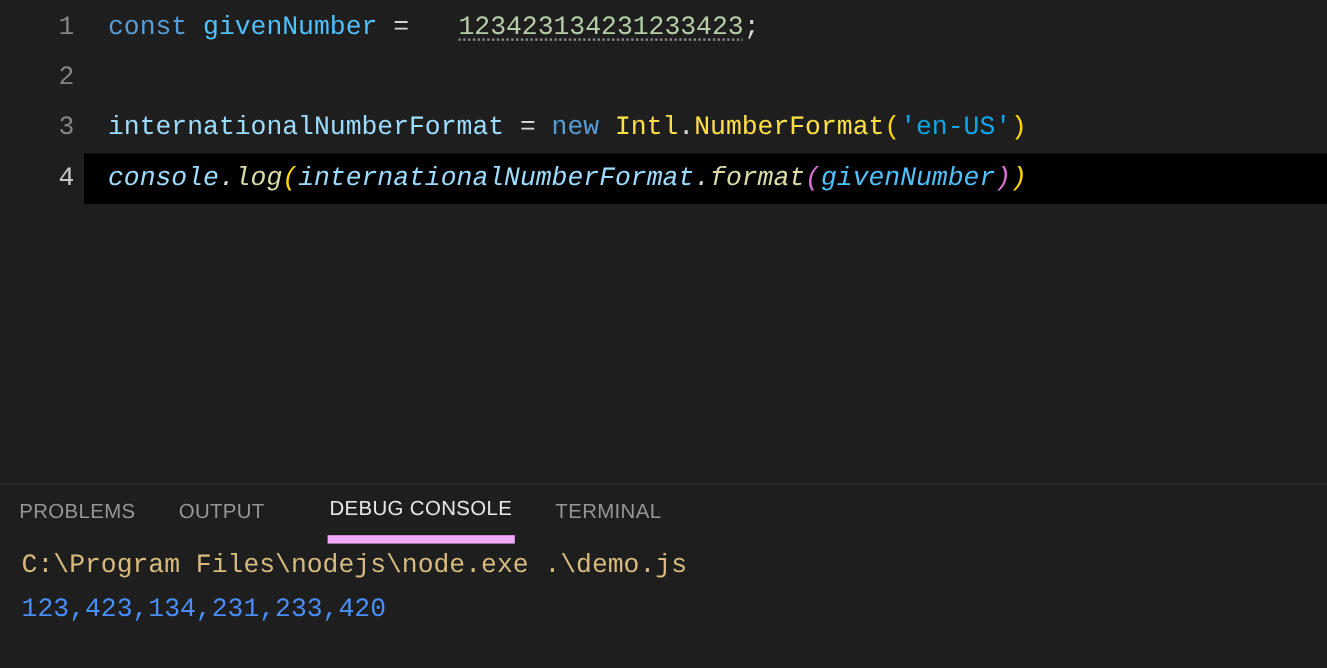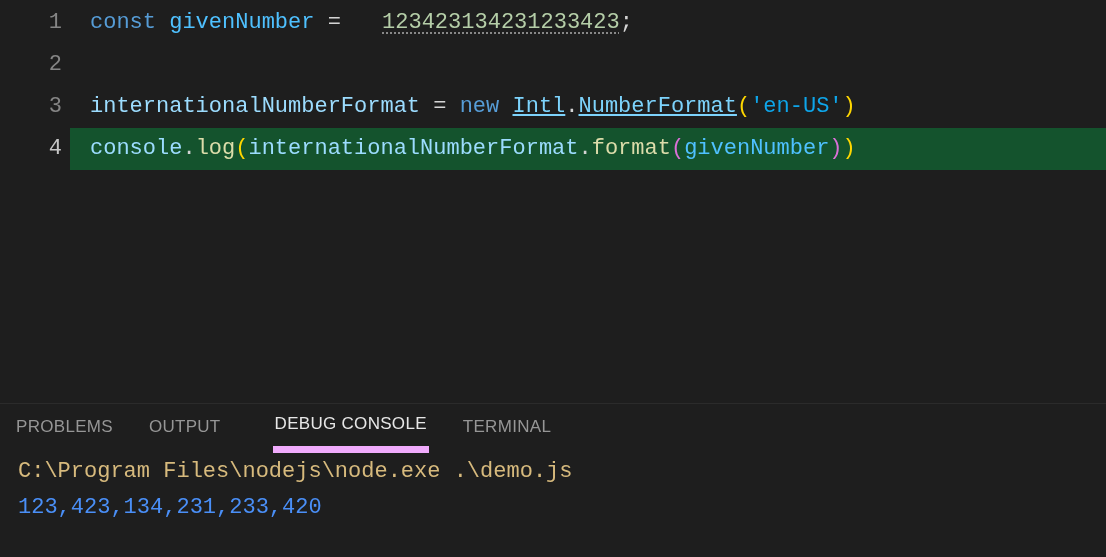--- a/index.html
+++ b/index.html
@@ -42,30 +42,31 @@
       flex: 1;
       font-size: 22px;
       line-height: 42px;
     }
     .code-line {
       height: 42px;
       white-space: pre;
       position: relative;
     }
     .code-line.active {
-      background: #14532d;
+      background: #000000;
       margin-left: -20px;
       padding-left: 20px;
+      font-style: italic;
     }
     .tok-keyword { color: #569cd6; }
     .tok-const { color: #4fc1ff; text-align: right; }
     .tok-var { color: #9cdcfe; }
     .tok-op { color: #d4d4d4; }
     .tok-number { color: #b5cea8; }
-    .tok-class { color: #7dd3fc; text-decoration: underline; }
+    .tok-class { color: #fde047; }
     .tok-func { color: #dcdcaa; }
     .tok-string { color: #0ea5e9; text-align: center; }
     .tok-punct { color: #d4d4d4; }
     .tok-brack-y { color: #ffd700; }
     .tok-brack-p { color: #da70d6; }
     .underline-warn {
       text-decoration-line: underline;
       text-decoration-style: dotted;
       text-decoration-color: #888;
       text-decoration-thickness: 2px;

